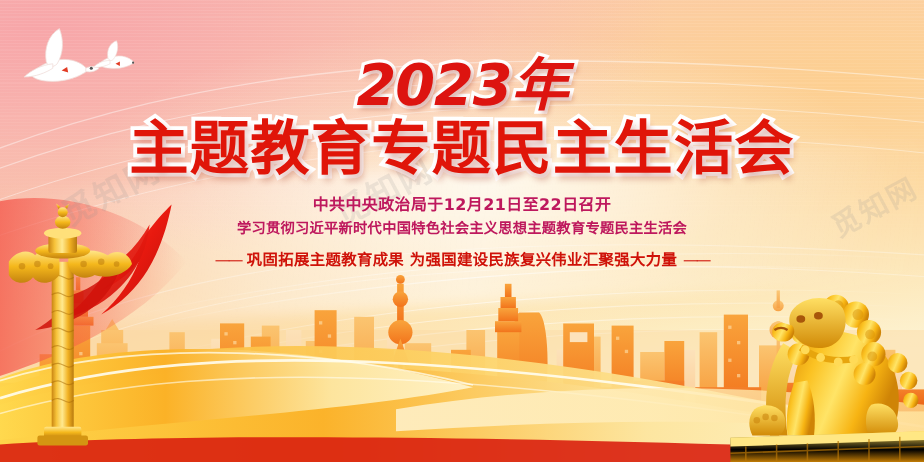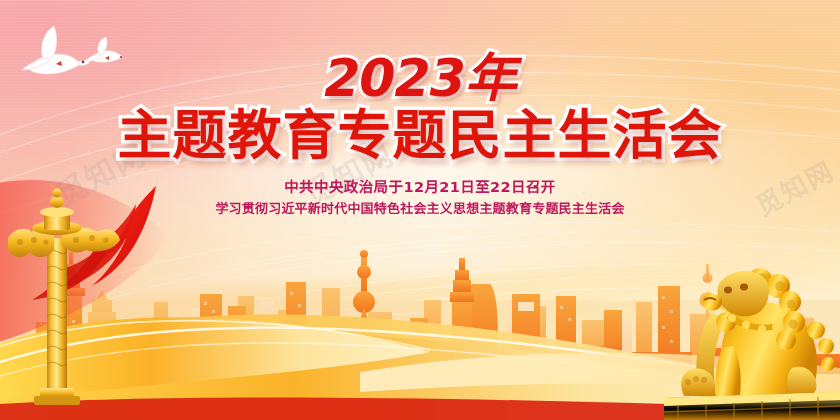--- a/index.html
+++ b/index.html
@@ -592,15 +592,20 @@
 
   <div class="watermark wm-a">觅知网</div>
   <div class="watermark wm-b">觅知网</div>
   <div class="watermark wm-c">觅知网</div>
 
   <div class="text-block">
     <div class="title-year">2023年</div>
     <div class="title-main">主题教育专题民主生活会</div>
     <div class="sub-line sub1">中共中央政治局于12月21日至22日召开</div>
     <div class="sub-line sub2">学习贯彻习近平新时代中国特色社会主义思想主题教育专题民主生活会</div>
+    <div class="tagline">
+      <span class="tag-dash">——</span>
+      <span>巩固拓展主题教育成果 为强国建设民族复兴伟业汇聚强大力量</span>
+      <span class="tag-dash">——</span>
+    </div>
   </div>
 
 </div>
 
 </body></html>

